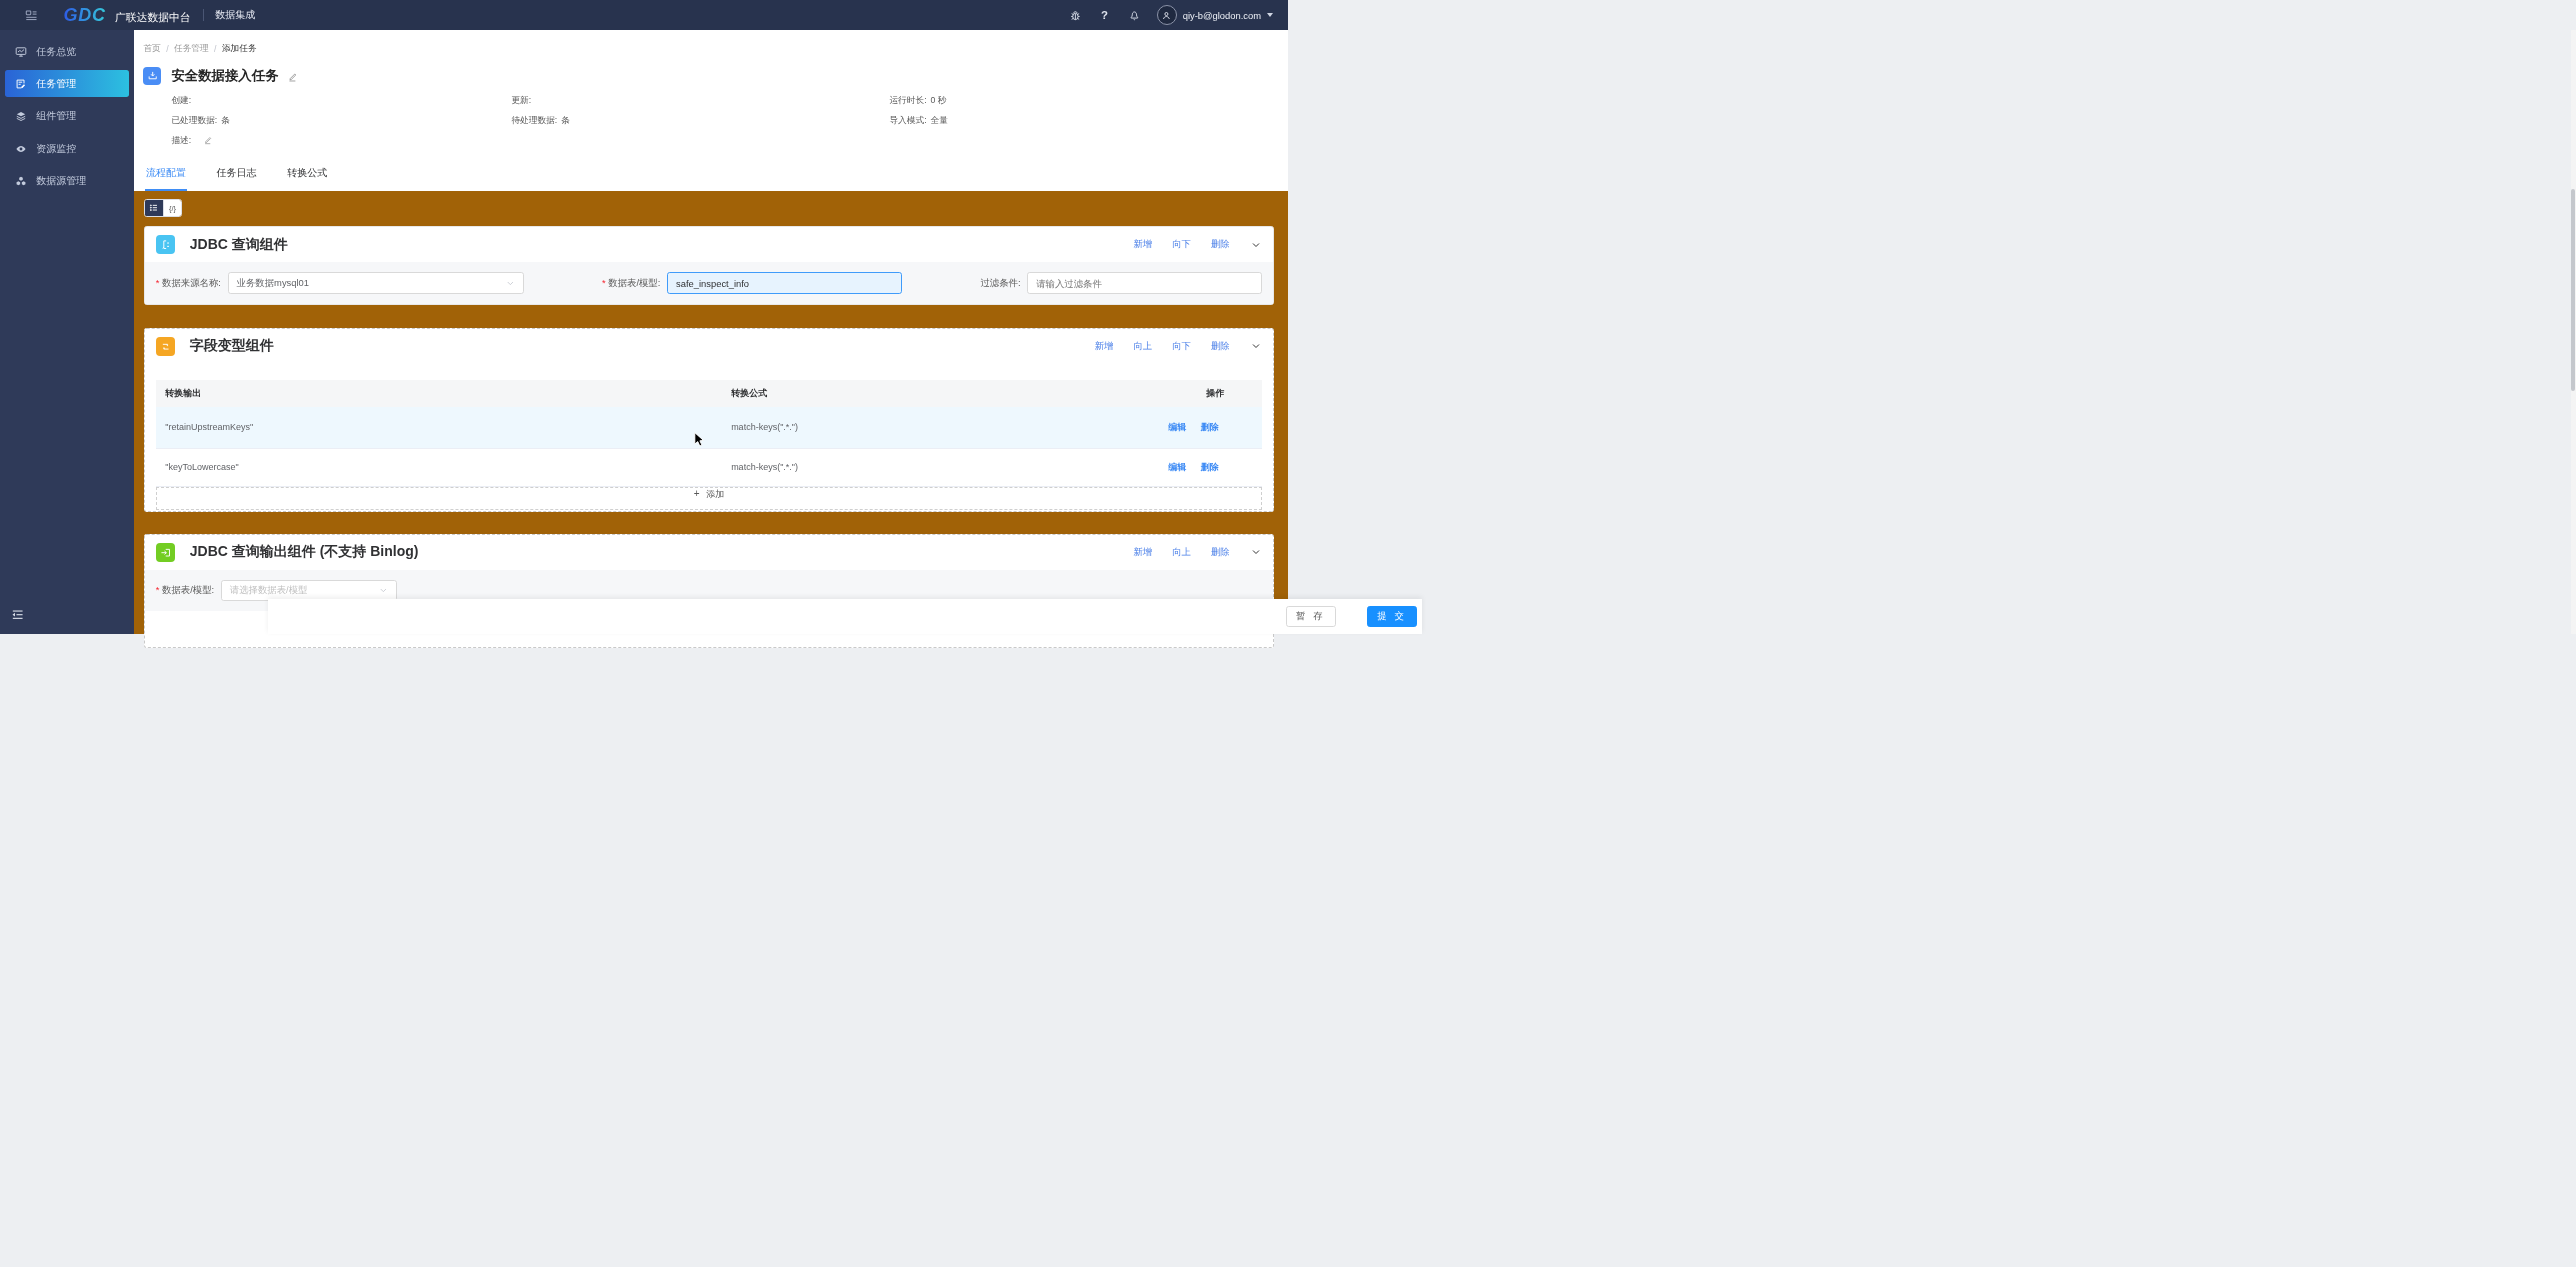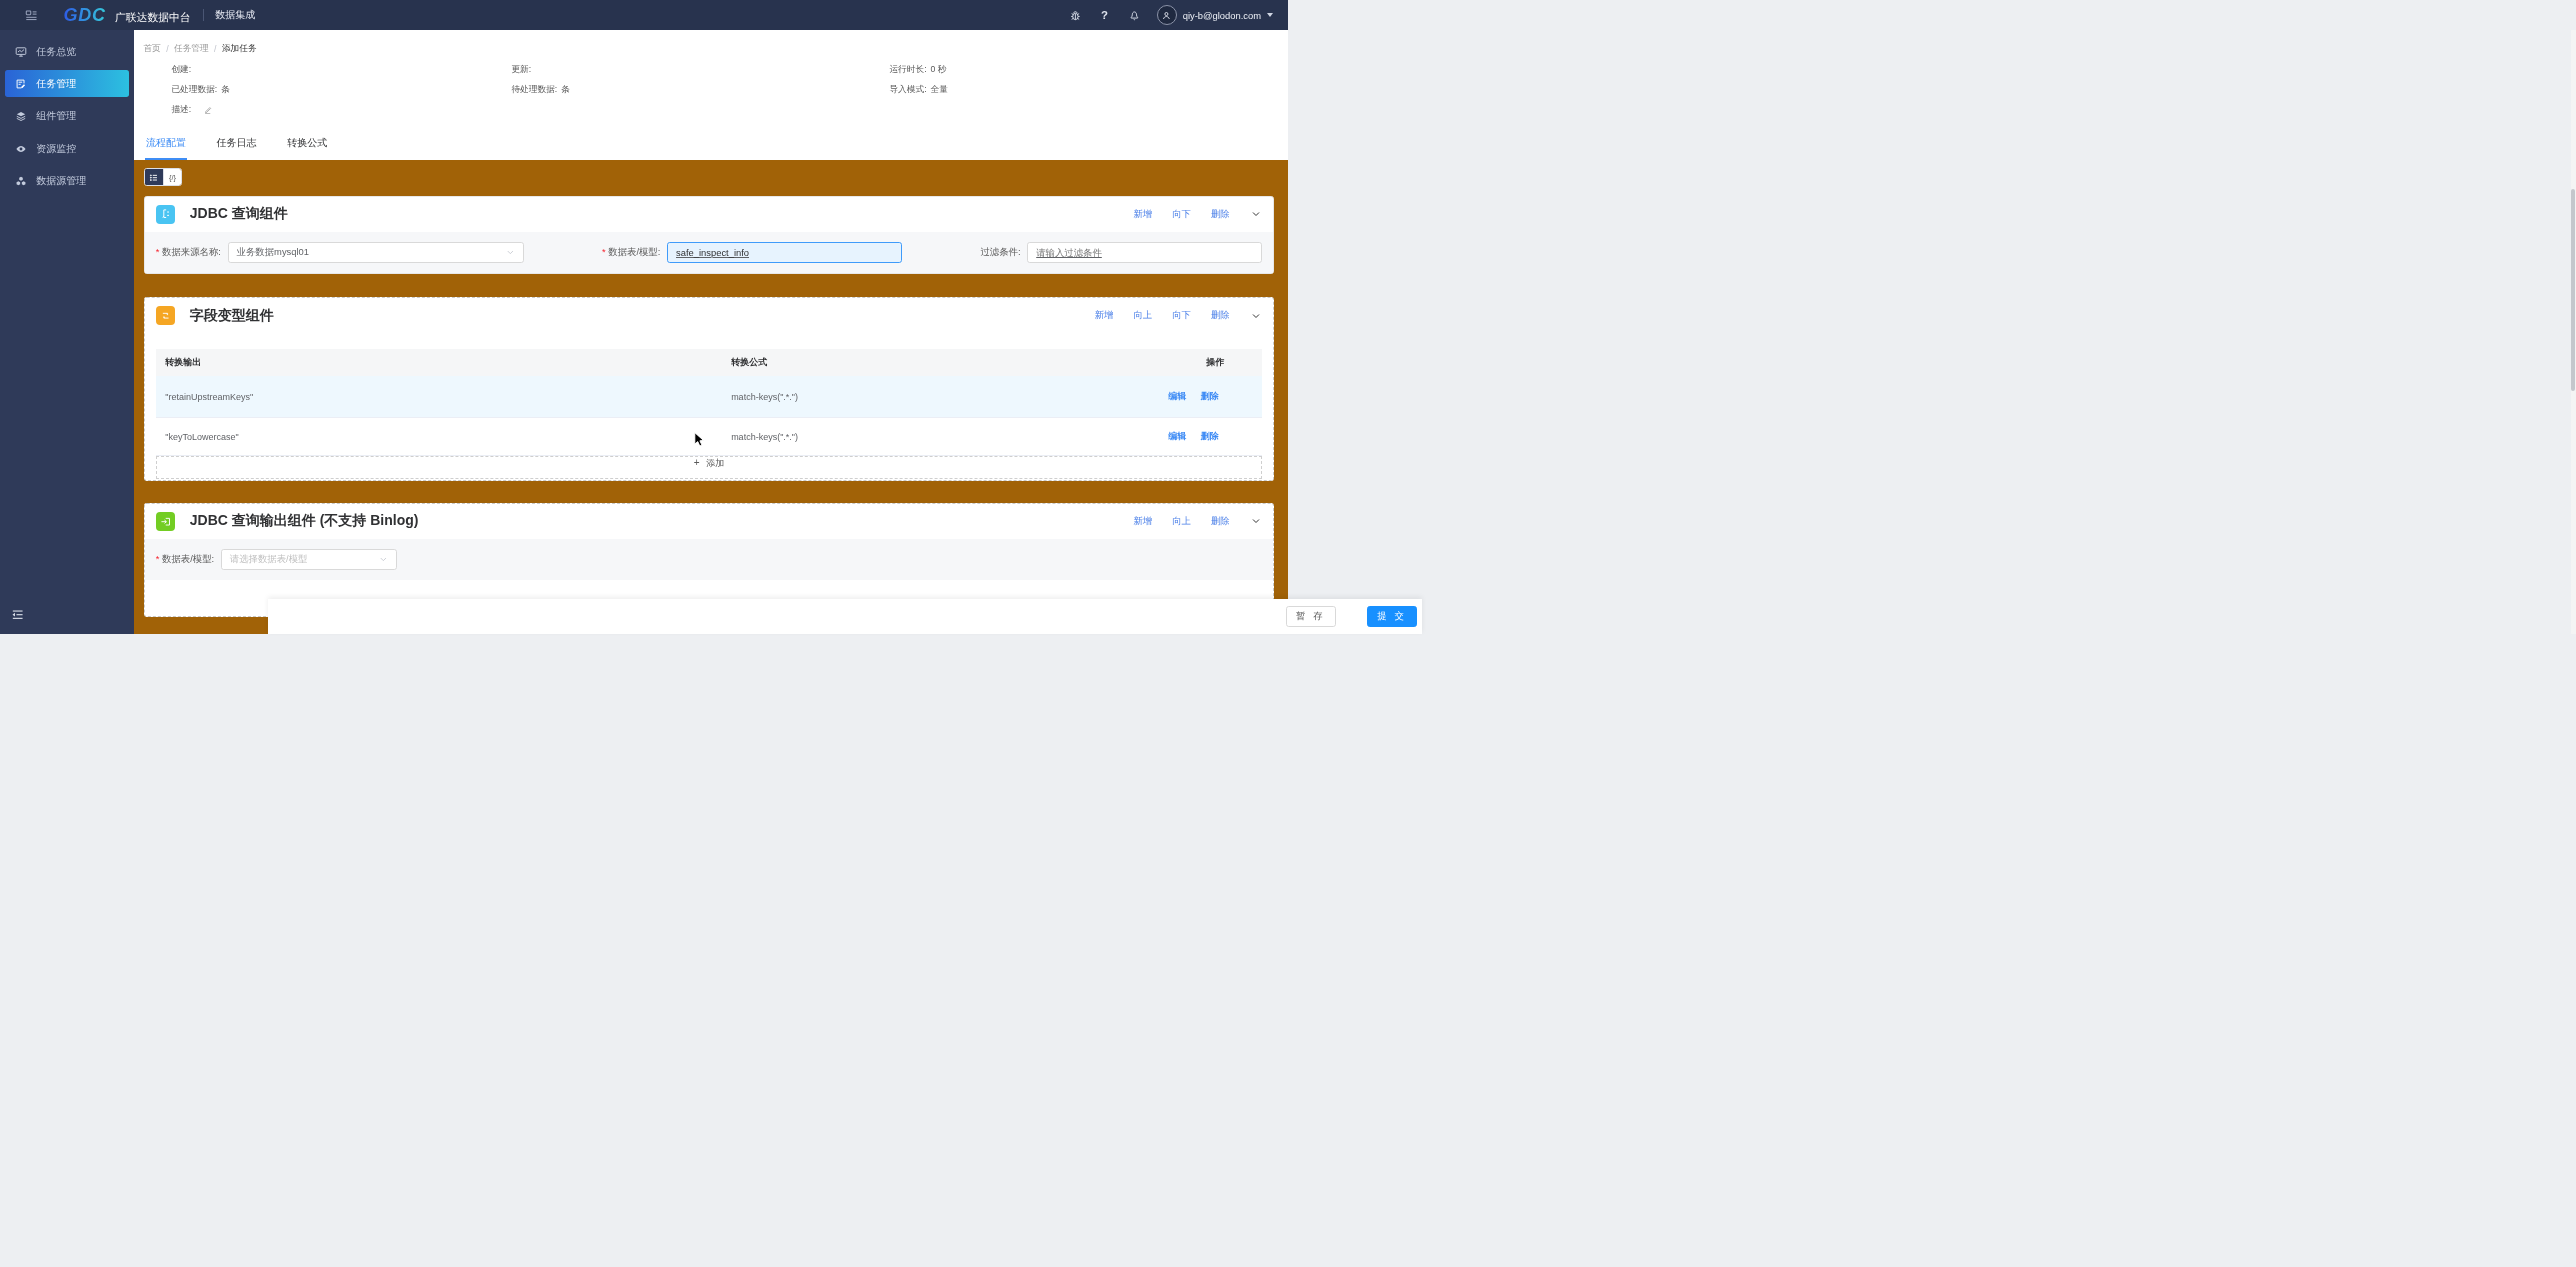--- a/index.html
+++ b/index.html
@@ -80,21 +80,21 @@
   .req::before { content:"* "; color:#f5222d; }
   .select, .tinput { height:21.5px; background:#fff; border:0.7px solid #d9d9d9; border-radius:2.7px;
     display:flex; align-items:center; padding:0 8px; font-size:9.4px; color:#606266; }
   .select { justify-content:space-between; cursor:pointer; }
   .sel-chev { color:#c0c4cc; display:flex; }
   .placeholder { color:#bfbfbf; }
   .tinput input { border:none; outline:none; width:100%; font-size:9.4px; color:#303133; background:transparent;
     font-family:"Liberation Sans","DejaVu Sans",sans-serif; }
   .tinput.focused { border:1.3px solid #3f9bfa; background:#e7f3fe; }
   .tinput.focused input { background:transparent; }
-  .w440{width:296px;} .w350{width:235px;text-decoration:underline;} .w262{width:176px;}
+  .w440{width:296px;} .w350{width:235px;} .w262{width:176px;}
 
   .xtable { margin:16px 10.8px 0 10.8px; font-size:9px; }
   .t-head { display:flex; background:#f5f6f7; height:27px; align-items:center; color:#303133; font-weight:600; }
   .t-row { display:flex; align-items:center; border-bottom:0.7px solid #ebeef5; color:#606266; }
   .t-row.hl { background:#eef8fe; }
   .c1 { width:52%; padding-left:9.4px; }
   .c2 { flex:1; }
   .c3 { width:94px; text-align:center; }
   .t-row .c3 { text-align:left; padding-right:0;font-weight:bold; }
   .row-act { color:#3f8cf5; cursor:pointer; text-decoration:none; }
@@ -240,20 +240,36 @@
 
   <section class="page-header">
     <div class="breadcrumb">
       <span class="bc-link">首页</span>
       <span class="bc-sep">/</span>
       <span class="bc-link">任务管理</span>
       <span class="bc-sep">/</span>
       <span class="bc-current">添加任务</span>
     </div>
 
+    <div class="title-row">
+      <span class="title-icon">
+        <svg width="11.4" height="11.4" viewBox="0 0 24 24" fill="none" stroke="#fff" stroke-width="2">
+          <line x1="12" y1="4" x2="12" y2="12"></line>
+            <polyline points="8.5,9 12,12.8 15.5,9"></polyline>
+          <path d="M4.5 13.5v5h15v-5"></path>
+        </svg>
+      </span>
+      <h1 class="page-title">安全数据接入任务</h1>
+      <span class="edit-pencil">
+        <svg width="10.8" height="10.8" viewBox="0 0 20 20" fill="none" stroke="currentColor" stroke-width="1.5">
+          <path d="M6 14l8.5-8.5 1.8 1.8L7.8 15.8 5.5 16.3z"></path>
+            <line x1="4.5" y1="18.5" x2="15.5" y2="18.5"></line>
+        </svg>
+      </span>
+    </div>
 
     <div class="meta">
       <div class="m-cell">
           <span>创建:</span>
         </div>
       <div class="m-cell">
           <span>更新:</span>
         </div>
       <div class="m-cell">
           <span>运行时长:</span>

